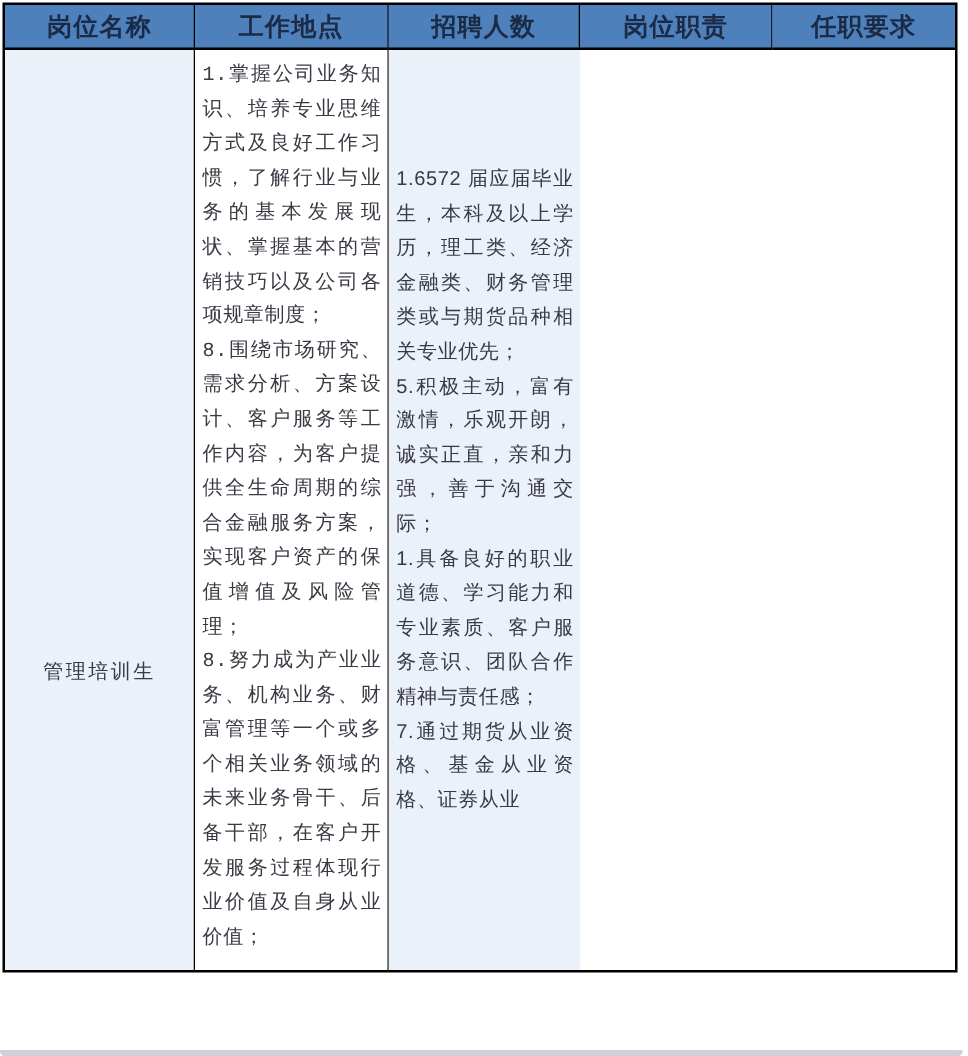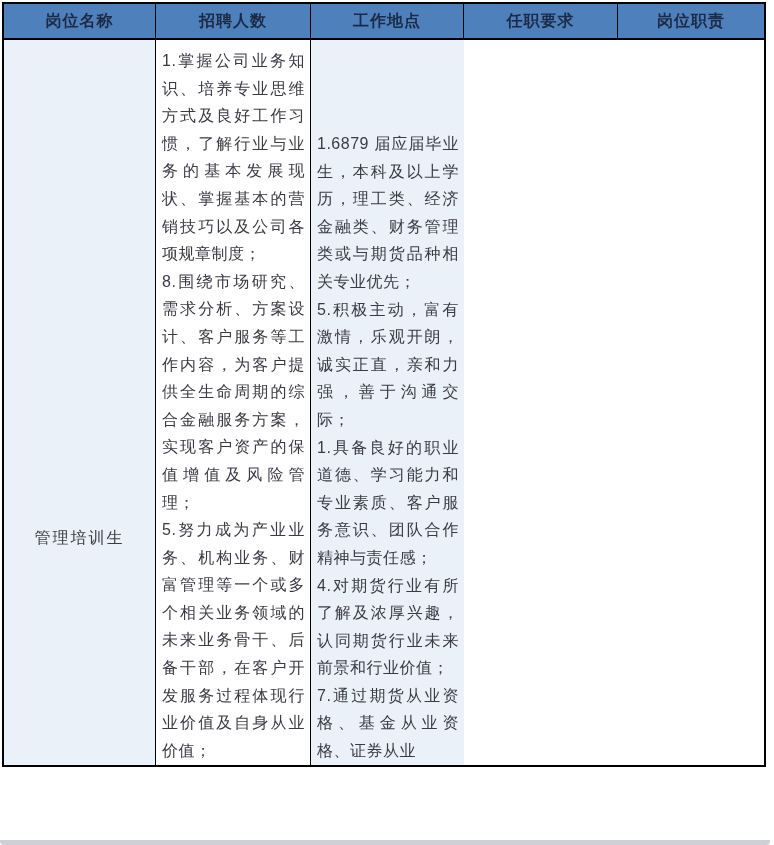--- a/index.html
+++ b/index.html
@@ -20,21 +20,21 @@
     border: 2px solid var(--border-color, #000);
     display: grid;
     grid-template-columns: 152px 155px 153px 154px 146px;
     grid-template-rows: 36px auto;
     background: #ffffff;
   }
   .th {
     background: var(--header-bg, #4E80BC);
     color: var(--header-text, #1B2A45);
     font-weight: bold;
-    font-size: 16px;
+    font-size: 20px;
     letter-spacing: 1px;
     display: flex;
     align-items: center;
     justify-content: center;
     border-bottom: 2px solid var(--border-color, #000);
   }
   .th:not(:nth-child(5)) { border-right: 1px solid var(--border-color, #000); }
   .td {
     font-size: 16px;
     color: var(--body-text, #3A3A44);
@@ -42,21 +42,21 @@
   }
   .td:not(.c5) { border-right: 1px solid var(--border-color, #000); }
   .td.band { background: var(--band-bg, #EBF1F9); }
   .td.plain { background: #ffffff; }
   .td.c1, .td.c2, .td.c3 {
     text-align: center;
     padding-top: 486px;
     letter-spacing: 2px;
     line-height: 24px;
   }
-  .td.c4 { padding: 7px 5px 0 6px; }
+  .td.c4 { padding: 7px 5px 12px 6px; font-family: Liberation Mono, monospace; }
   .td.c5 { padding: 90px 5px 0 6px; }
   .td.c4 p, .td.c5 p {
     text-align: justify;
     text-justify: inter-character;
     line-height: 27.6px;
     letter-spacing: 0.5px;
   }
   .page-edge {
     position: absolute;
     left: 0;
@@ -67,40 +67,39 @@
     border-radius: 0 0 4px 4px;
   }
 </style>
 </head>
 <body>
 
 <div class="page">
   <div class="jobs-table">
 
     <div class="th">岗位名称</div>
+    <div class="th">工作地点</div>
     <div class="th">招聘人数</div>
-    <div class="th">工作地点</div>
+    <div class="th">岗位职责</div>
     <div class="th">任职要求</div>
-    <div class="th">岗位职责</div>
 
     <div class="td c1 band">
       <span>管理培训生</span>
     </div>
 
 
 
     <div class="td c4 plain">
       <p>1.掌握公司业务知识、培养专业思维方式及良好工作习惯，了解行业与业务的基本发展现状、掌握基本的营销技巧以及公司各项规章制度；</p>
       <p>8.围绕市场研究、需求分析、方案设计、客户服务等工作内容，为客户提供全生命周期的综合金融服务方案，实现客户资产的保值增值及风险管理；</p>
-      <p>5.努力成为产业业务、机构业务、财富管理等一个或多个相关业务领域的未来业务骨干、后备干部，在客户开发服务过程体现行业价值及自身从业价值；</p>
+      <p>8.努力成为产业业务、机构业务、财富管理等一个或多个相关业务领域的未来业务骨干、后备干部，在客户开发服务过程体现行业价值及自身从业价值；</p>
     </div>
 
     <div class="td c5 band">
-      <p>1.6879 届应届毕业生，本科及以上学历，理工类、经济金融类、财务管理类或与期货品种相关专业优先；</p>
+      <p>1.6572 届应届毕业生，本科及以上学历，理工类、经济金融类、财务管理类或与期货品种相关专业优先；</p>
       <p>5.积极主动，富有激情，乐观开朗，诚实正直，亲和力强，善于沟通交际；</p>
       <p>1.具备良好的职业道德、学习能力和专业素质、客户服务意识、团队合作精神与责任感；</p>
-      <p>4.对期货行业有所了解及浓厚兴趣，认同期货行业未来前景和行业价值；</p>
       <p>7.通过期货从业资格、基金从业资格、证券从业</p>
     </div>
 
   </div>
   <div class="page-edge"></div>
 </div>
 
 </body></html>

